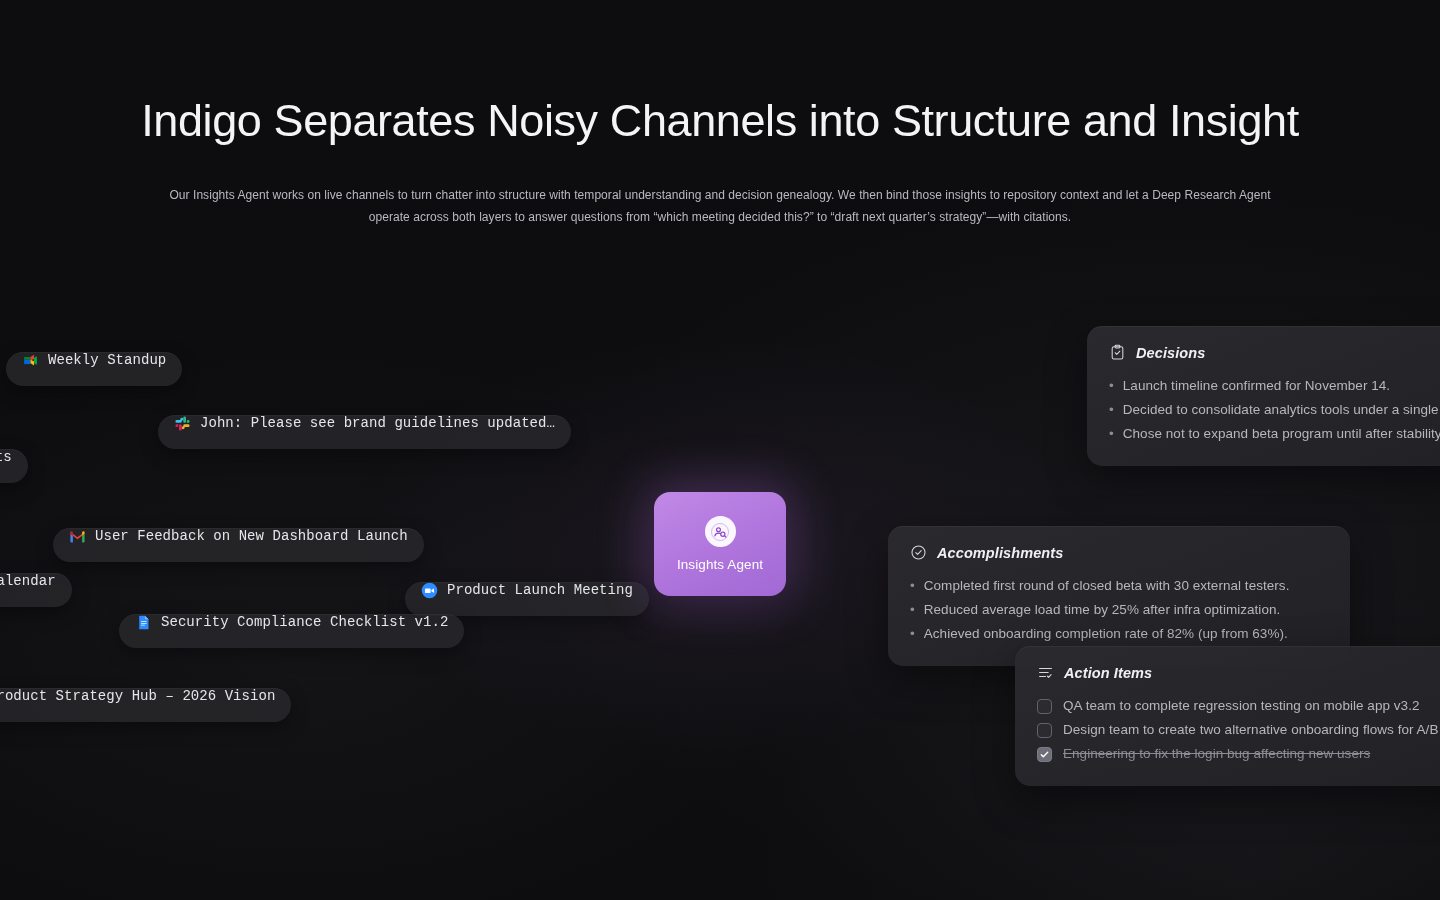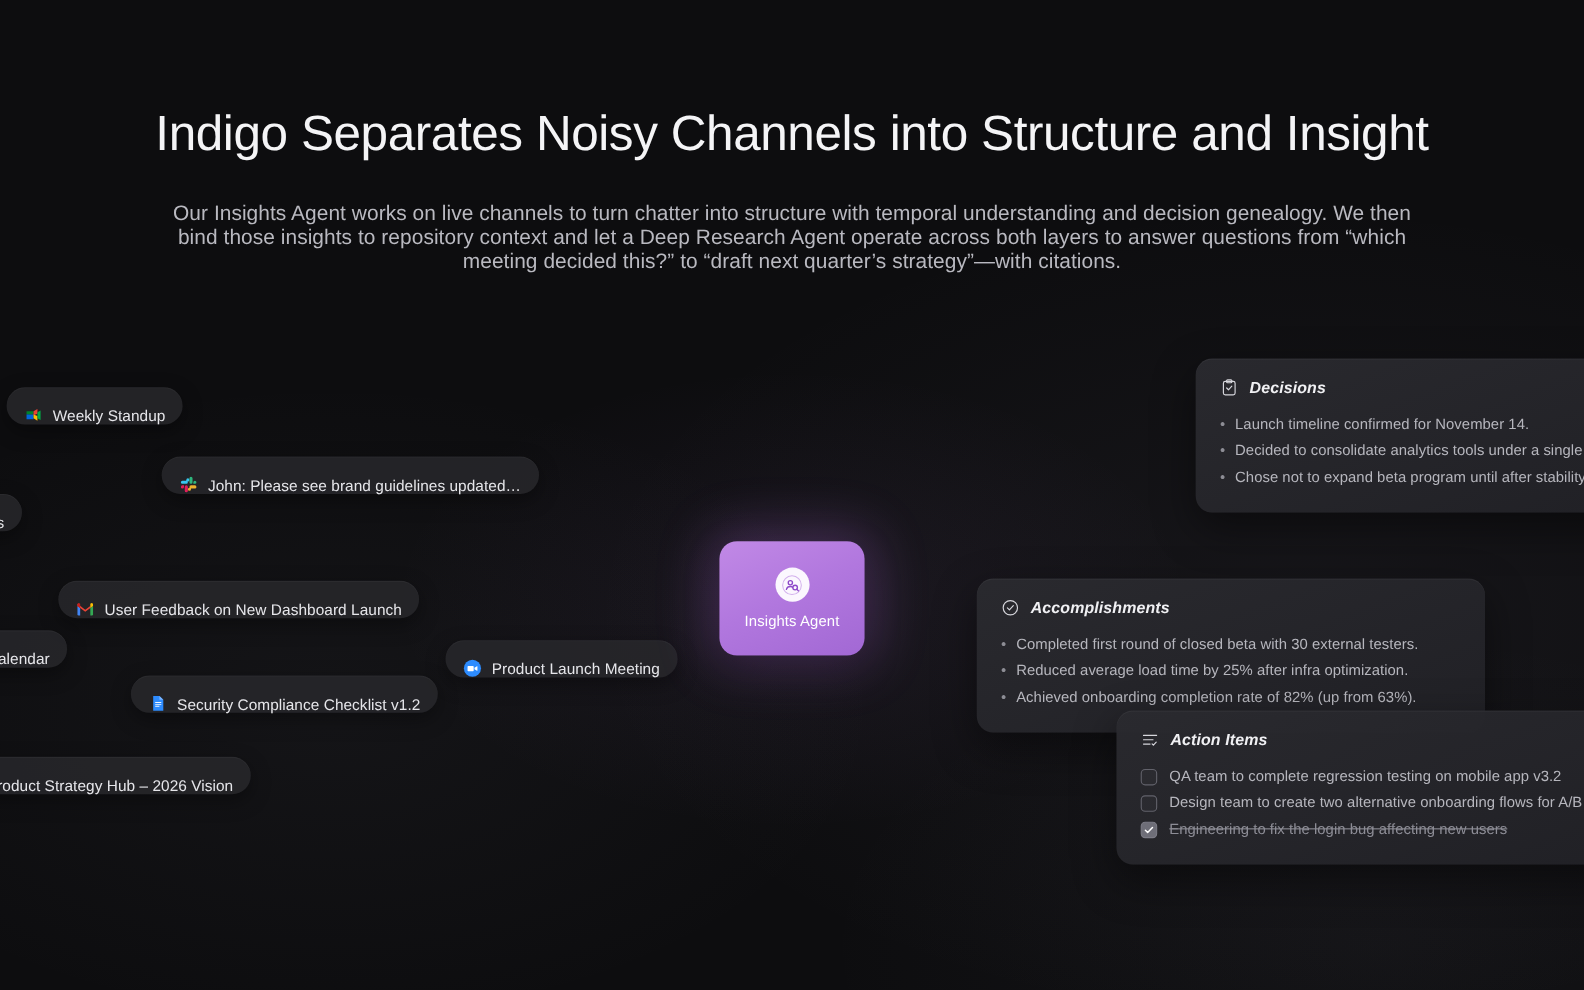--- a/index.html
+++ b/index.html
@@ -38,39 +38,40 @@
   .title {
     font-size: 45px;
     line-height: 1.12;
     font-weight: 400;
     color: #f4f4f6;
     letter-spacing: -0.4px;
   }
   .subtitle {
     margin: 38px auto 0;
     width: 1128px;
-    font-size: 19px;
+    font-size: 12px;
     line-height: 22px;
     color: #b9b9c0;
     letter-spacing: 0.05px;
   }
 
   
   .chip {
     position: absolute;
     display: inline-flex;
-    align-items: flex-end;
+    align-items: flex-start;
     gap: 9px;
     height: 34px;
     padding: 0 16px;
     border-radius: 18px;
     background: rgba(40,40,44,0.82);
     box-shadow: 0 1px 0 rgba(255,255,255,0.035) inset,
                 0 6px 18px rgba(0,0,0,0.35);
     white-space: nowrap;
+    font-family: Liberation Mono, monospace;
   }
   .chip-label {
     font-size: 14px;
     color: #e6e6ea;
     letter-spacing: 0.05px;
   }
   .chip-icon {
     flex: 0 0 auto;
     width: 17px; height: 17px;
     display: block;
@@ -192,21 +193,21 @@
     <svg class="chip-icon" viewBox="0 0 24 24">
       <path d="M3 7h9v4H3z" fill="#00832d"></path>
       <path d="M3 11h9v6H3z" fill="#0066da"></path>
       <path d="M12 7l5-3v6l-5 2z" fill="#e94235"></path>
       <path d="M12 11l5 2v6l-5-3z" fill="#fbbc04"></path>
       <path d="M17 8l4-2v12l-4-2z" fill="#00ac47"></path>
     </svg>
     <span class="chip-label">Weekly Standup</span>
   </div>
 
-  <div class="chip" style="left:147px; top:415px;">
+  <div class="chip" style="left:158px; top:415px;">
     <svg class="chip-icon" viewBox="0 0 24 24">
       <path d="M6 15a2 2 0 1 1-2-2h2v2zm1 0a2 2 0 0 1 4 0v5a2 2 0 1 1-4 0v-5z" fill="#e01e5a"></path>
       <path d="M9 6a2 2 0 1 1 2 2H9V6zm0 1a2 2 0 0 1 0 4H4a2 2 0 1 1 0-4h5z" fill="#36c5f0"></path>
       <path d="M18 9a2 2 0 1 1 2 2h-2V9zm-1 0a2 2 0 0 1-4 0V4a2 2 0 1 1 4 0v5z" fill="#2eb67d"></path>
       <path d="M15 18a2 2 0 1 1-2-2h2v2zm0-1a2 2 0 0 1 0-4h5a2 2 0 1 1 0 4h-5z" fill="#ecb22e"></path>
     </svg>
     <span class="chip-label">John: Please see brand guidelines updated…</span>
   </div>
 
   <div class="chip" style="left:-38px; top:449px;">

